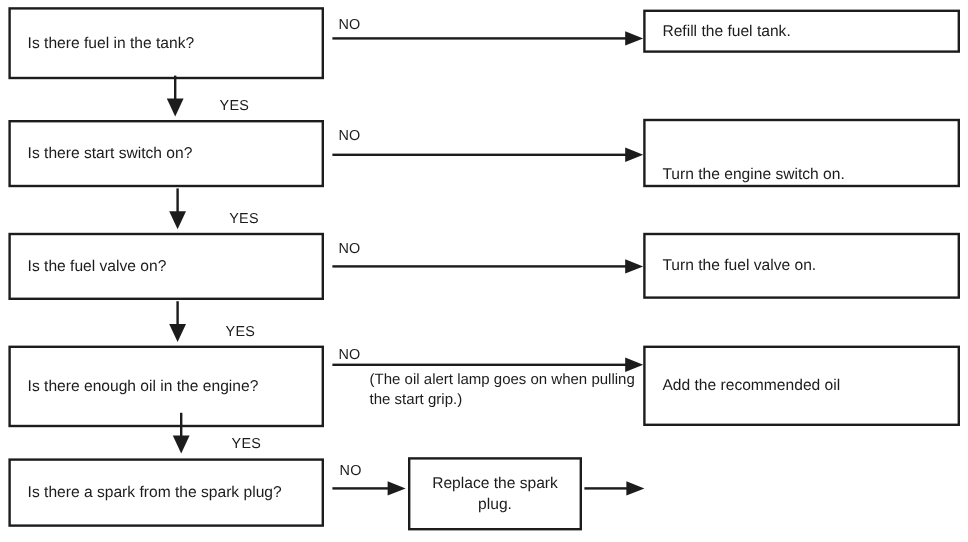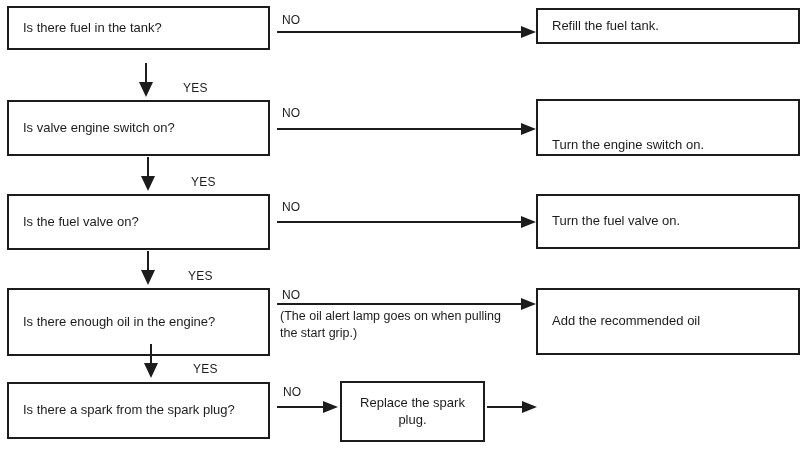--- a/index.html
+++ b/index.html
@@ -39,20 +39,21 @@
     position: absolute;
     font-size: 12px;
     letter-spacing: 0.2px;
     white-space: nowrap;
   }
   .note {
     position: absolute;
     font-size: 12.5px;
     line-height: 17px;
     white-space: nowrap;
+    margin-left: 28px;
   }
   .hline { position: absolute; height: 2px; background: #1c1c1c; }
   .vline { position: absolute; width: 2px; background: #1c1c1c; }
   .head-r {
     position: absolute; width: 0; height: 0;
     border-top: 6px solid transparent;
     border-bottom: 6px solid transparent;
     border-left: 15px solid #1c1c1c;
   }
   .head-d {
@@ -60,35 +61,35 @@
     border-left: 7px solid transparent;
     border-right: 7px solid transparent;
     border-top: 15px solid #1c1c1c;
   }
 </style>
 </head>
 <body>
 
 <div id="canvas">
 
-  <div class="box qbox" style="top:6px;height:44px;">
+  <div class="box qbox" style="top:6px;height:60px;">
     <span>Is there fuel in the tank?</span>
   </div>
   <div class="lbl" style="left:282px;top:13px;">NO</div>
   <div class="hline" style="left:277px;top:31px;width:245px;"></div>
   <div class="head-r" style="left:521px;top:26px;"></div>
   <div class="box abox" style="top:8px;height:36px;">
     <span>Refill the fuel tank.</span>
   </div>
   <div class="vline" style="left:145px;top:63px;height:20px;"></div>
   <div class="head-d" style="left:139px;top:82px;"></div>
   <div class="lbl" style="left:183px;top:81px;">YES</div>
 
   <div class="box qbox" style="top:100px;height:56px;">
-    <span>Is valve engine switch on?</span>
+    <span>Is there start switch on?</span>
   </div>
   <div class="lbl" style="left:282px;top:106px;">NO</div>
   <div class="hline" style="left:277px;top:128px;width:245px;"></div>
   <div class="head-r" style="left:521px;top:123px;"></div>
   <div class="box abox" style="top:99px;height:57px;align-items:flex-end;">
     <span>Turn the engine switch on.</span>
   </div>
   <div class="vline" style="left:147px;top:157px;height:20px;"></div>
   <div class="head-d" style="left:141px;top:176px;"></div>
   <div class="lbl" style="left:191px;top:175px;">YES</div>

